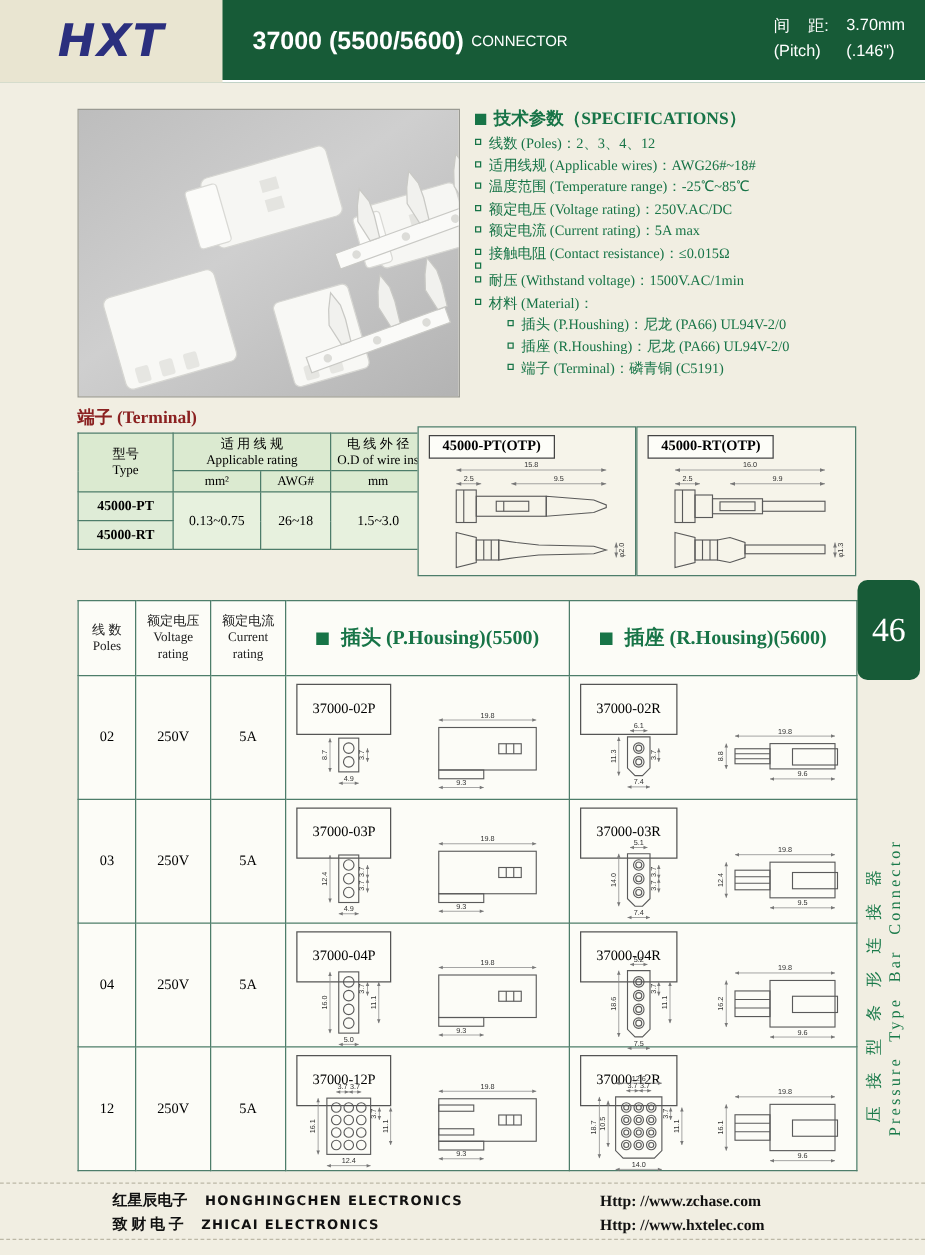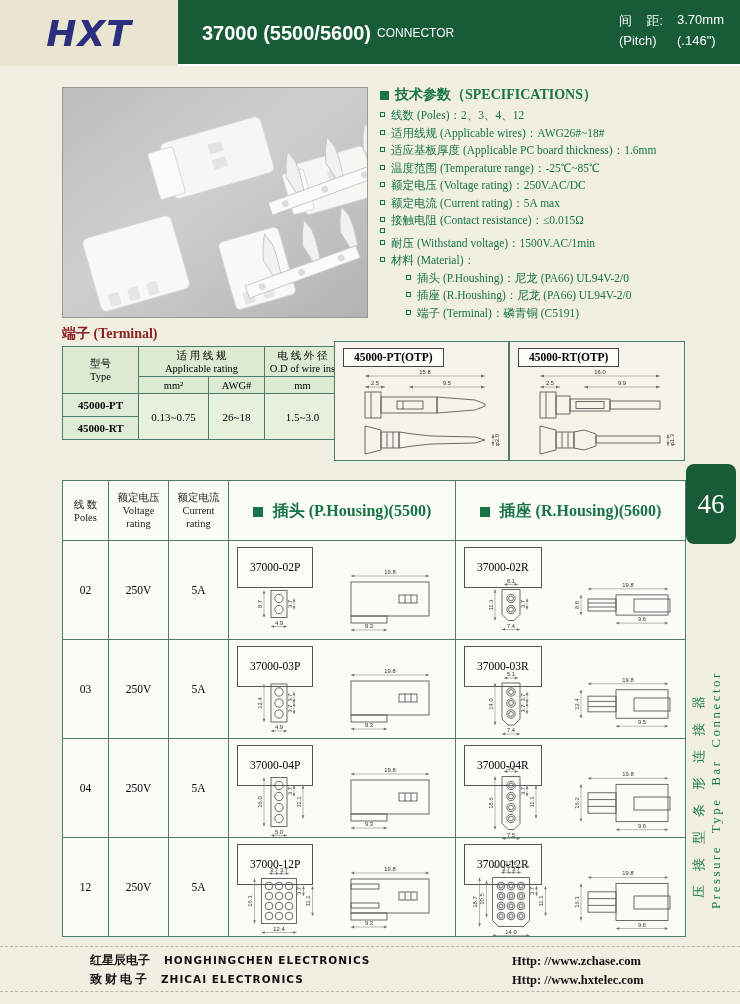--- a/index.html
+++ b/index.html
@@ -63,21 +63,21 @@
   .v-text { position:absolute; left:552px; top:768px; width:320px; height:44px; transform:rotate(-90deg); color:#1a7a4a; text-align:center; }
   .v-text .cn { font-size:13px; letter-spacing:14px; white-space:nowrap; }
   .v-text .en { font-size:13px; letter-spacing:2.5px; word-spacing:6px; white-space:nowrap; }
 
   
   .footer { position:absolute; left:0; top:946px; width:740px; height:46px; border-top:1px dashed #bcb8a6; border-bottom:1px dashed #bcb8a6; }
   .footer .co { position:absolute; left:90px; top:5px; }
   .footer .co .row { display:flex; align-items:baseline; margin-bottom:2px; }
   .footer .cn { font-size:12px; font-weight:bold; color:#111; margin-right:14px; white-space:pre; }
   .footer .en { font-family:"DejaVu Sans",sans-serif; font-size:10.5px; font-weight:bold; letter-spacing:1px; color:#111; }
-  .footer .urls { position:absolute; left:512px; top:5px; font-size:12.5px; font-weight:bold; color:#111; line-height:19px; }
+  .footer .urls { position:absolute; left:480px; top:5px; font-size:12.5px; font-weight:bold; color:#111; line-height:19px; }
 </style>
 </head>
 <body>
 
 <div class="header">
   <div class="logo-box">
     <span class="logo">HXT</span>
   </div>
   <div class="header-title">
     <span class="big">37000 (5500/5600)</span>
@@ -156,24 +156,20 @@
     <span>技术参数（SPECIFICATIONS）</span>
   </div>
   <ul>
     <li>
         <span class="sq"></span>
         <span>线数 (Poles)：2、3、4、12</span>
       </li>
     <li>
         <span class="sq"></span>
         <span>适用线规 (Applicable wires)：AWG26#~18#</span>
-      </li>
-    <li>
-        <span class="sq"></span>
-        <span>适应基板厚度 (Applicable PC board thickness)：1.6mm</span>
       </li>
     <li>
         <span class="sq"></span>
         <span>温度范围 (Temperature range)：-25℃~85℃</span>
       </li>
     <li>
         <span class="sq"></span>
         <span>额定电压 (Voltage rating)：250V.AC/DC</span>
       </li>
     <li>

